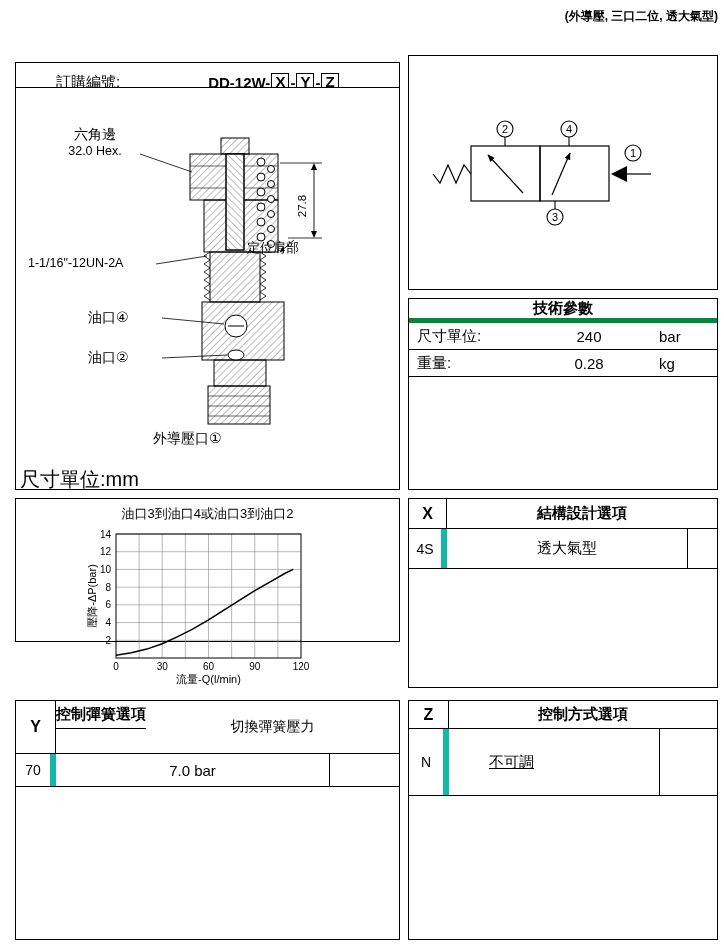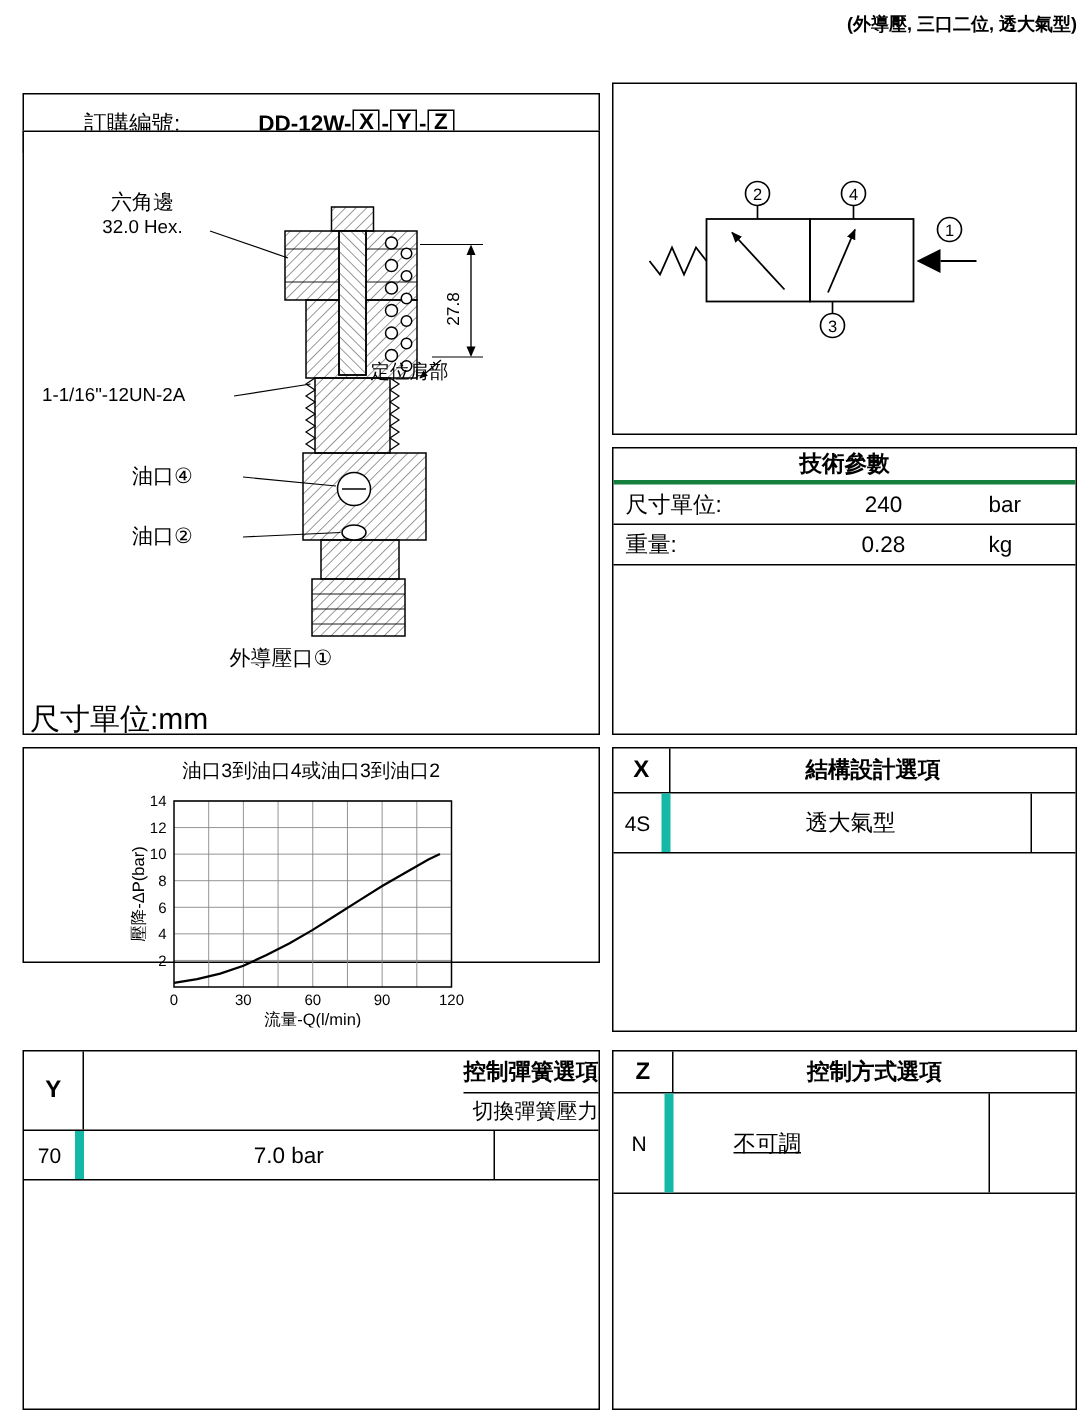--- a/index.html
+++ b/index.html
@@ -30,21 +30,21 @@
   .hex-label .l1 { font-size:14px; }
   .hex-label .l2 { font-size:12.5px; }
   .shoulder-label { left:231px; top:151px; font-size:13px; }
   .thread-label { left:12px; top:168px; font-size:12.5px; }
   .port4-label { left:72px; top:221px; }
   .port2-label { left:72px; top:261px; }
   .pilot-label { left:137px; top:342px; }
   .unit-label { left:4px; top:378px; font-size:20px; }
 
   
-  .tp-head { height:24px; border-bottom:3px solid #15803d; display:flex; align-items:center; justify-content:center; font-weight:bold; font-size:15px; }
+  .tp-head { height:24px; border-bottom:5px solid #15803d; display:flex; align-items:center; justify-content:center; font-weight:bold; font-size:15px; }
   .tp-row { height:27px; border-bottom:1px solid #000; display:grid; grid-template-columns:110px 1fr 58px; align-items:center; font-size:15px; }
   .tp-label { padding-left:8px; }
   .tp-value { text-align:center; }
   .tp-unit { text-align:left; }
 
   
   .chart-title { margin-top:6px; height:15px; text-align:center; font-size:13px; }
   .chart-svg { display:block; margin-top:0; }
 
   
@@ -62,21 +62,21 @@
 </style>
 </head>
 <body>
 
 <div class="page">
 
   <div class="abs header">
     <div class="hdr-sub">(外導壓, 三口二位, 透大氣型)</div>
   </div>
 
-  <div class="box order-box" style="left:15px;top:62px;width:385px;height:40px;">
+  <div class="box order-box" style="left:15px;top:62px;width:385px;height:40px;gap:36px;">
     <span class="order-label">訂購編號:</span>
     <span class="order-model">
       <span>DD-12W-</span>
       <span class="code-box">X</span>
       <span>-</span>
       <span class="code-box">Y</span>
       <span>-</span>
       <span class="code-box">Z</span>
     </span>
   </div>
@@ -255,21 +255,21 @@
     <div class="opt-row" style="height:40px;">
       <div class="cell-code" style="width:38px;">4S</div>
       <div class="cell-desc">透大氣型</div>
       <div class="cell-tail" style="width:30px;"></div>
     </div>
   </div>
 
   <div class="box" style="left:15px;top:700px;width:385px;height:240px;">
     <div class="opt-head" style="height:53px;">
       <div class="opt-code-cell" style="width:40px;">Y</div>
-      <div style="flex:1;display:flex;flex-direction:column;align-items:flex-end;">
+      <div style="flex:1;display:flex;flex-direction:row;">
         <div class="opt-title" style="flex:none;height:28px;border-bottom:1px solid #000;">控制彈簧選項</div>
         <div class="y-subrow">切換彈簧壓力</div>
       </div>
     </div>
     <div class="opt-row" style="height:33px;">
       <div class="cell-code" style="width:40px;">70</div>
       <div class="cell-desc">7.0 bar</div>
       <div class="cell-tail" style="width:70px;"></div>
     </div>
   </div>

